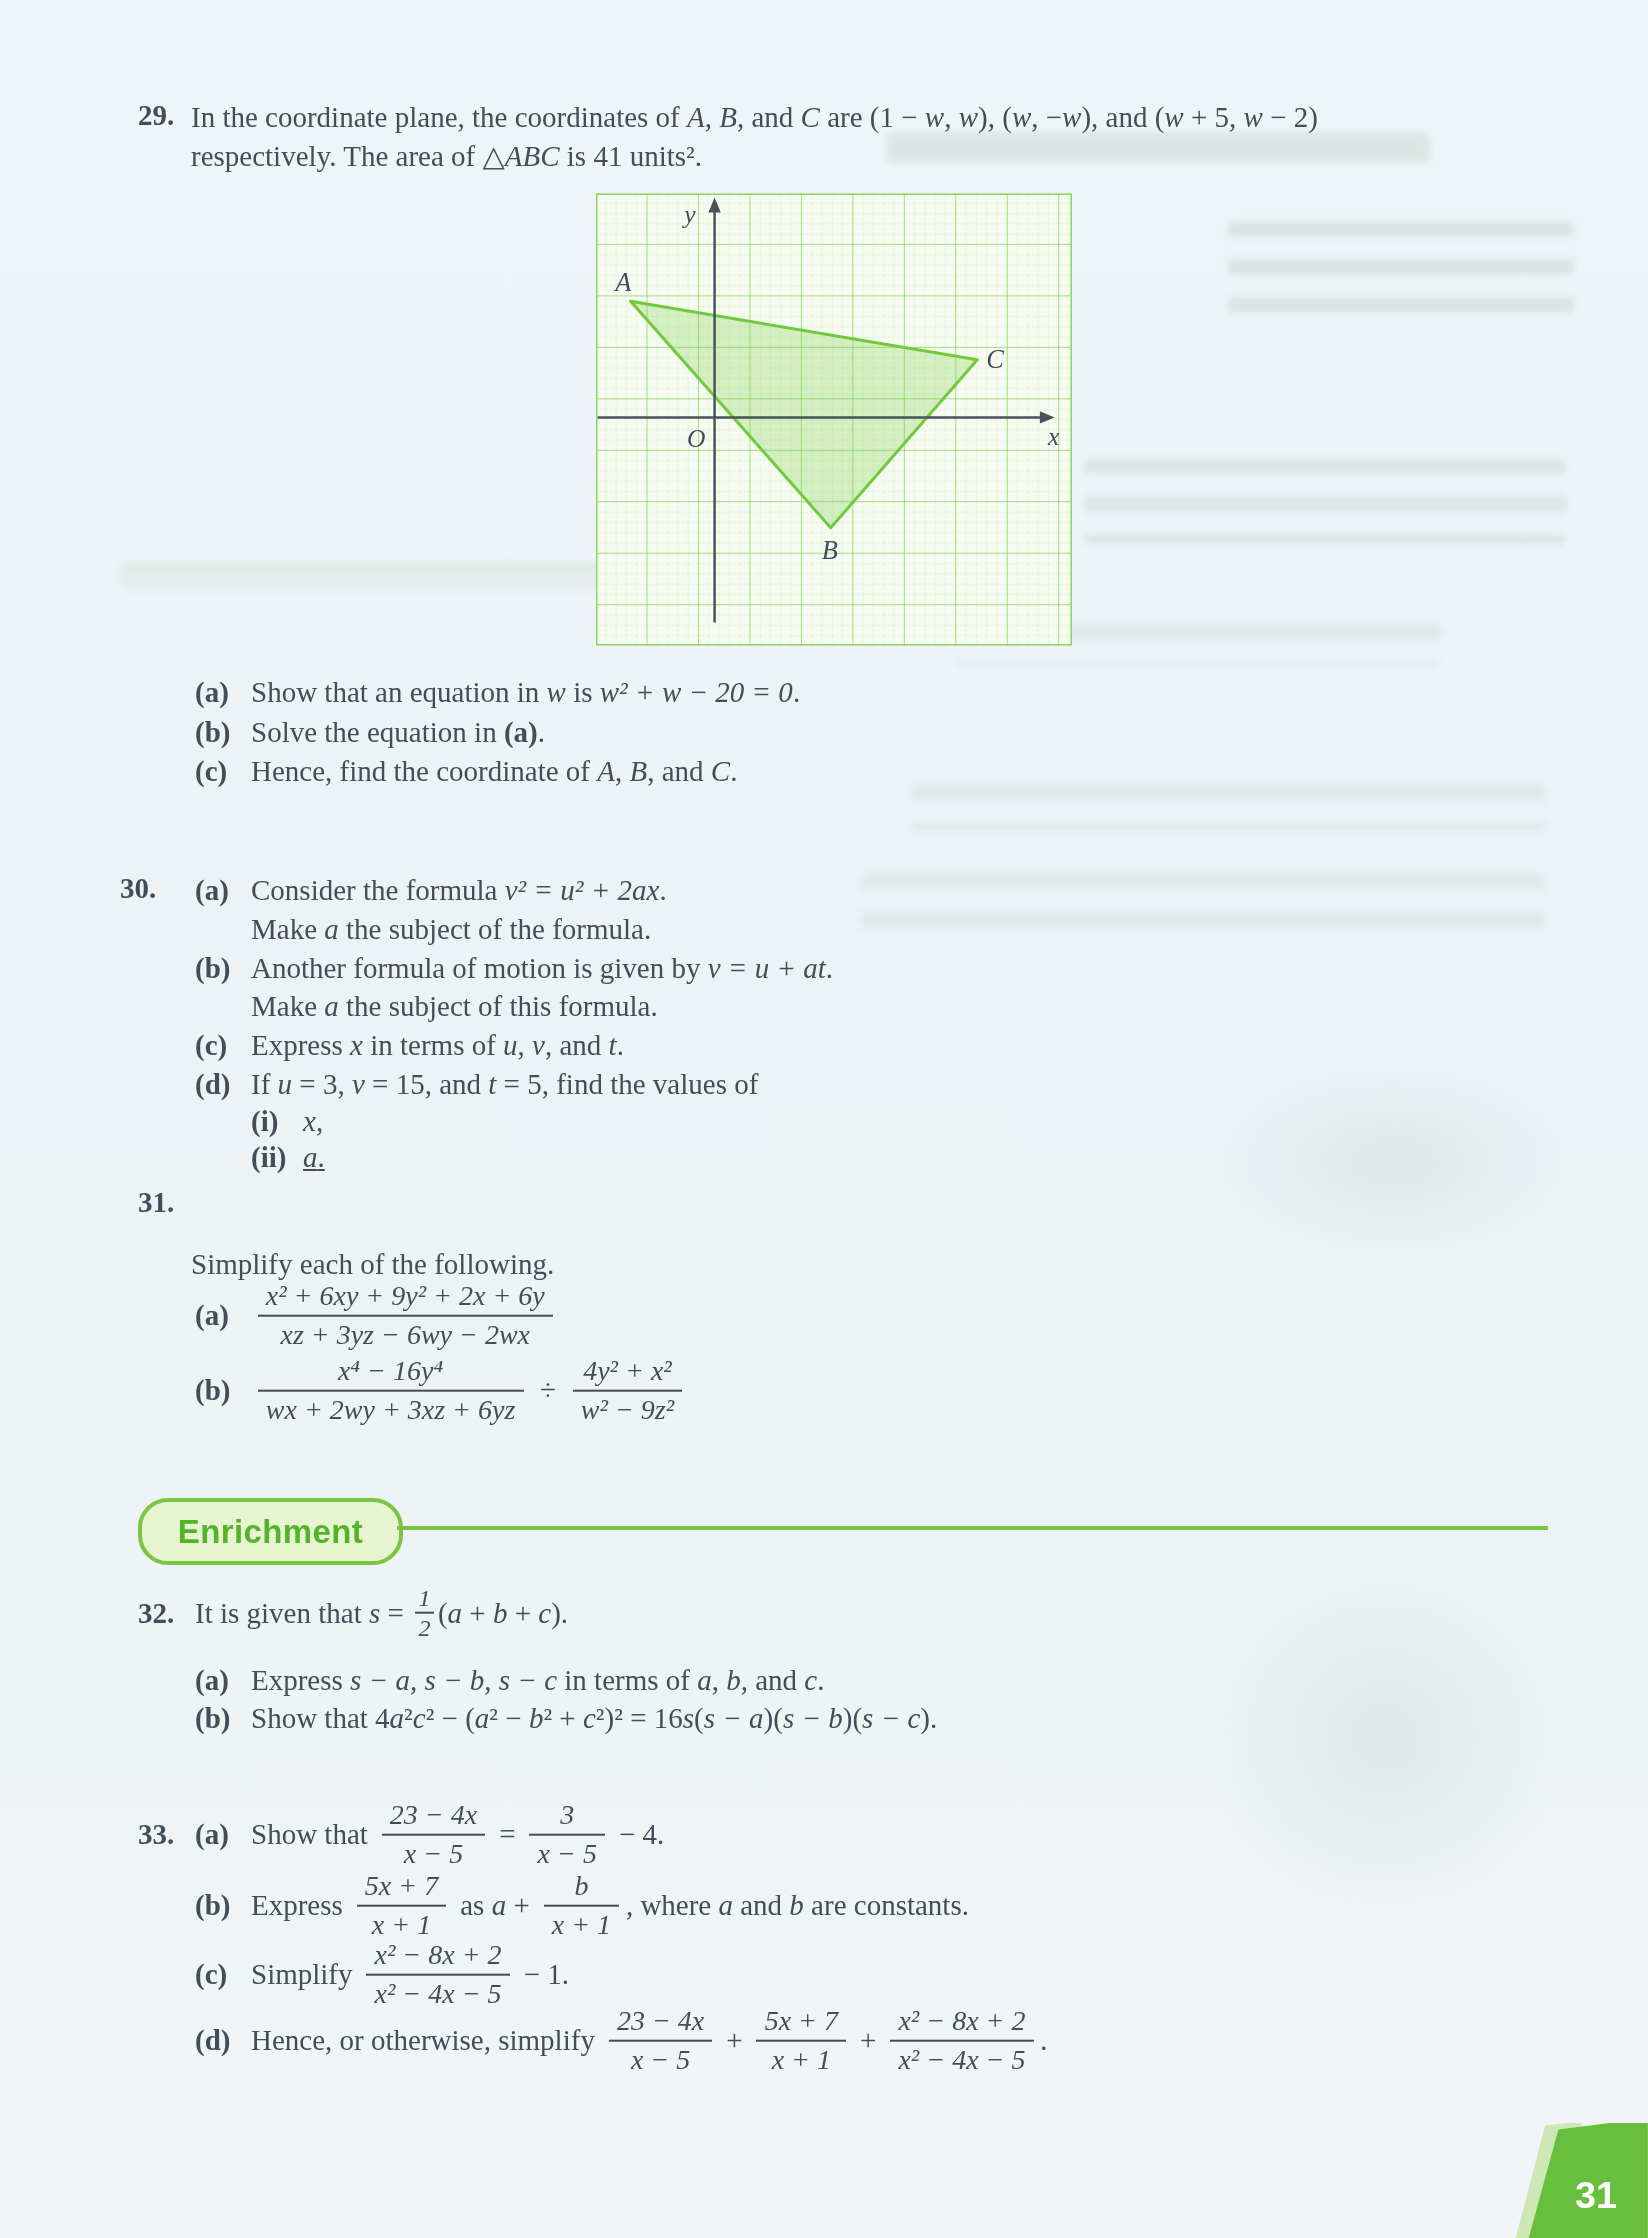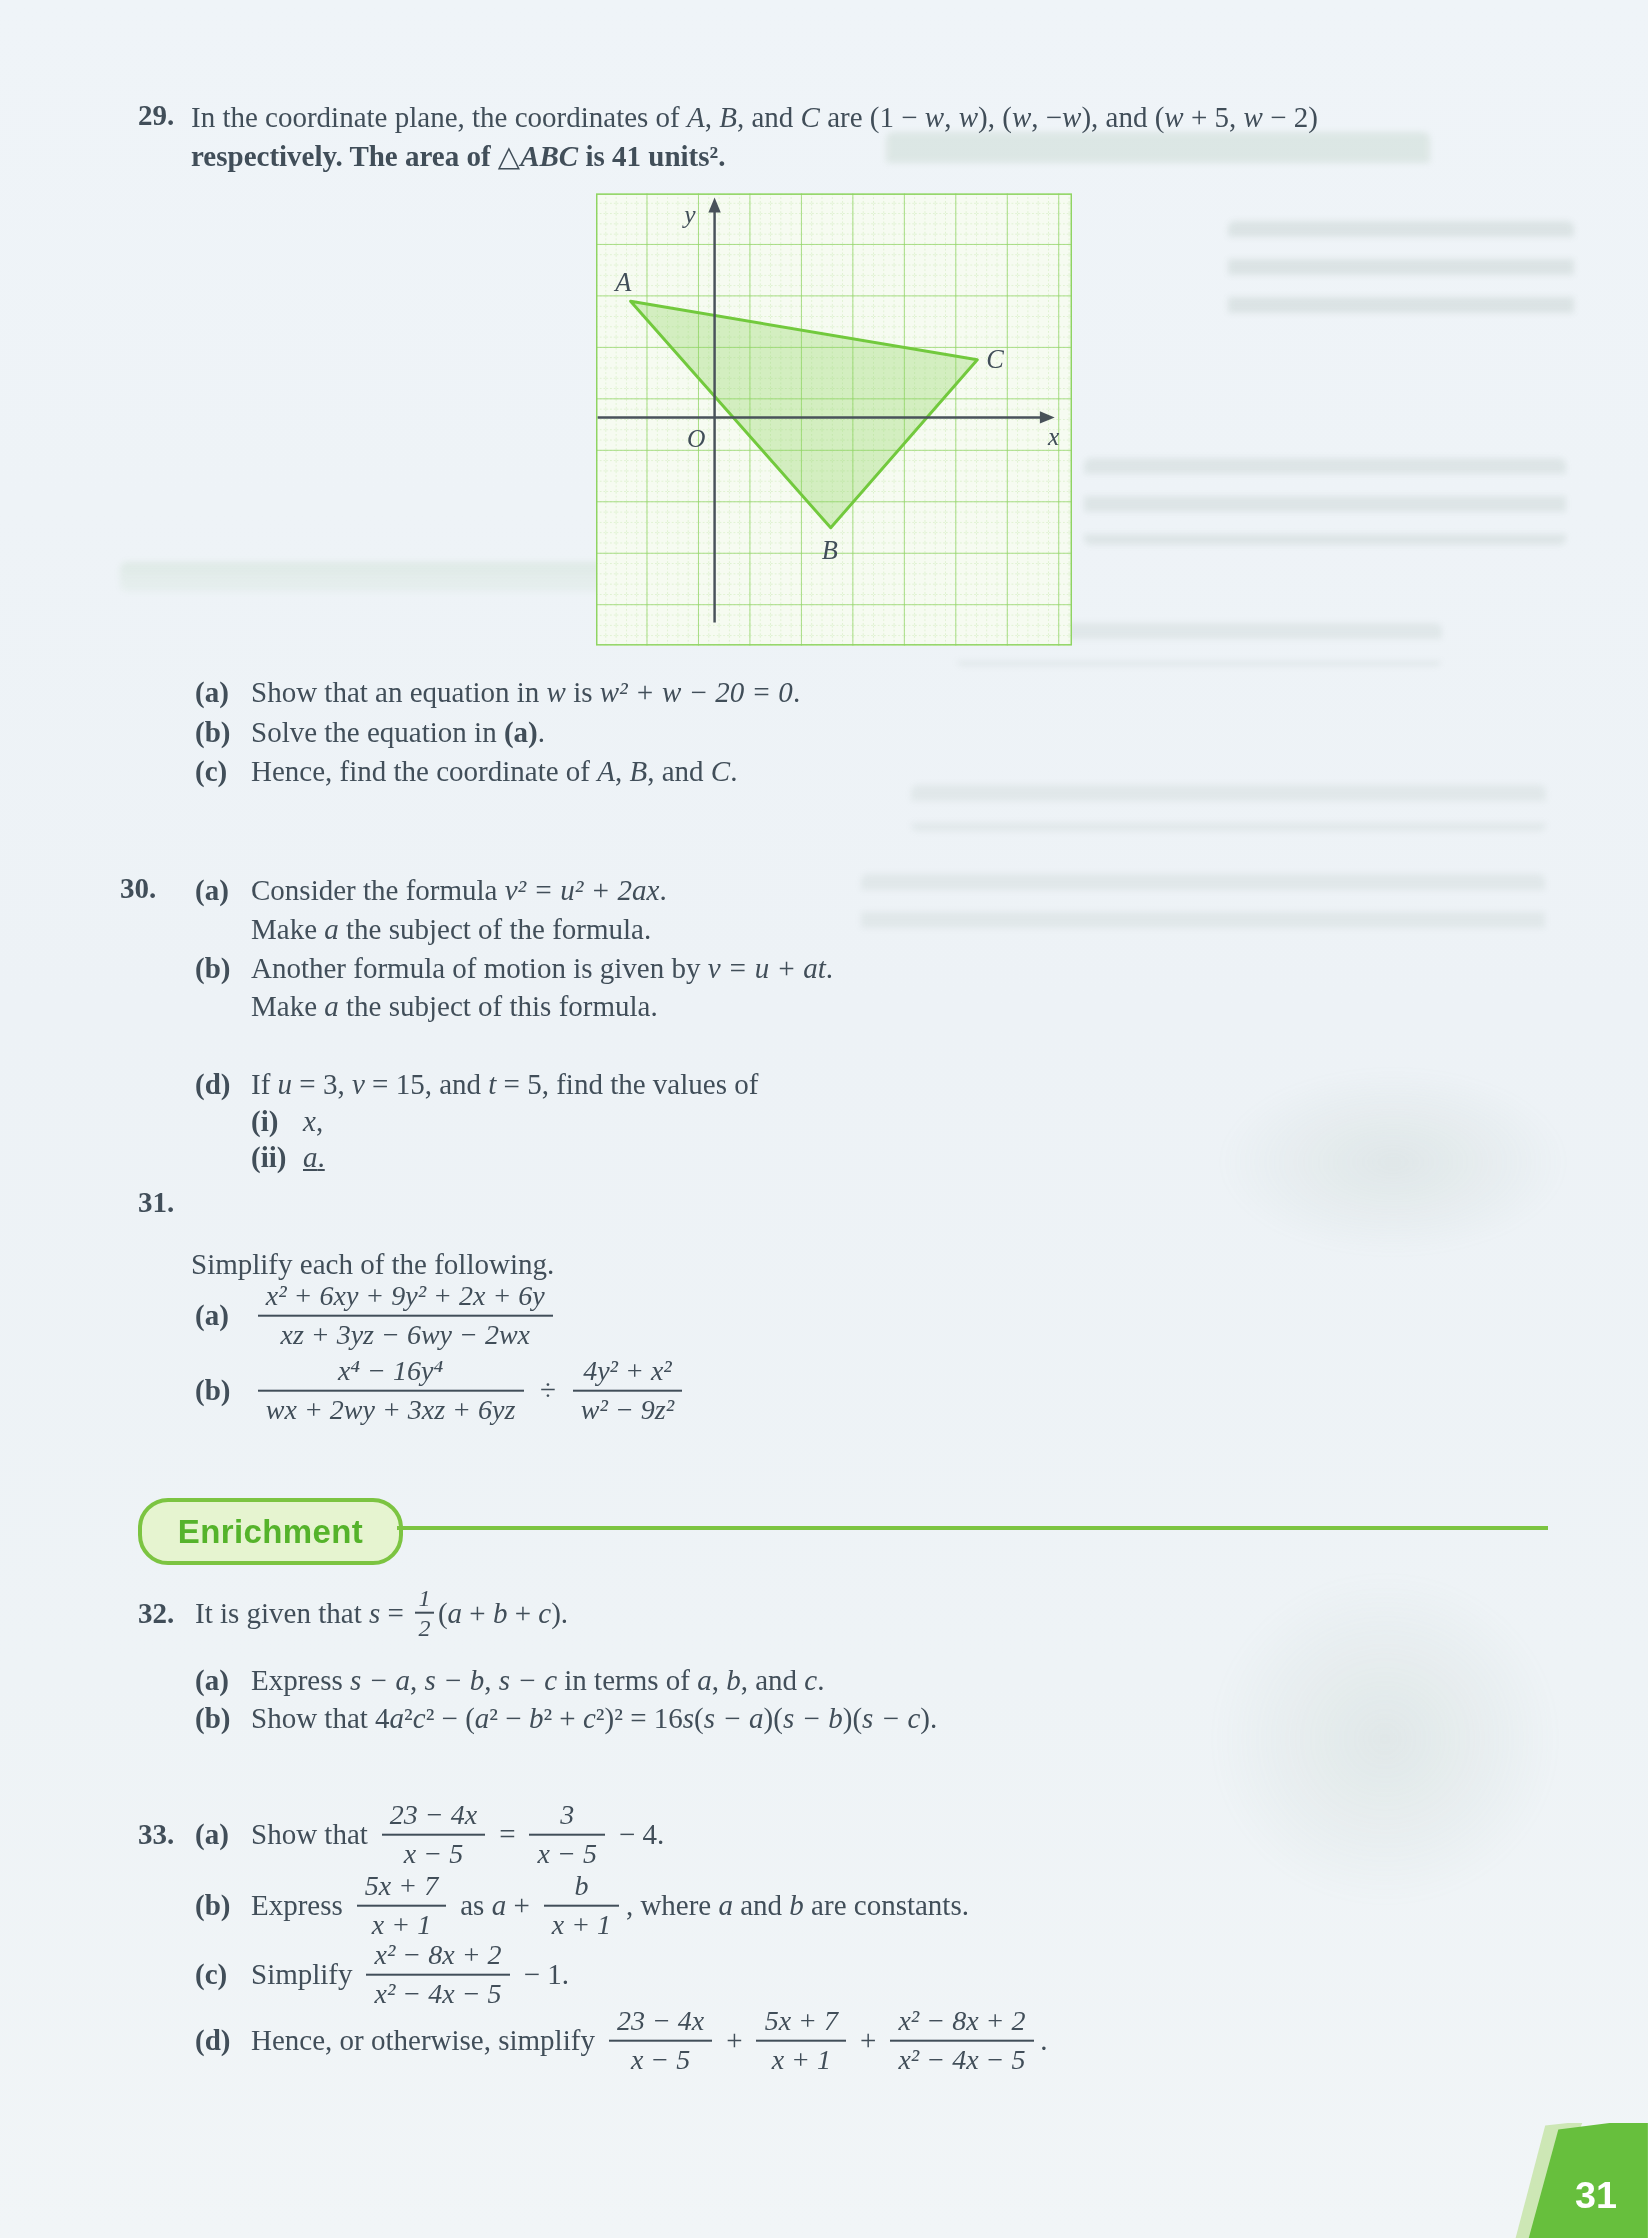--- a/index.html
+++ b/index.html
@@ -54,21 +54,21 @@
   <div class="smudge sm-lines" style="left:1084px;top:458px;width:482px;height:87px;opacity:.65;"></div>
   <div class="smudge sm-lines" style="left:956px;top:623px;width:486px;height:43px;opacity:.55;"></div>
   <div class="smudge sm-lines" style="left:911px;top:785px;width:635px;height:46px;opacity:.5;"></div>
   <div class="smudge sm-lines" style="left:861px;top:874px;width:684px;height:74px;opacity:.5;"></div>
   <div class="smudge sm-blob" style="left:1216px;top:1067px;width:354px;height:190px;"></div>
   <div class="smudge sm-blob" style="left:1208px;top:1570px;width:354px;height:338px;"></div>
   <div class="smudge sm-band" style="left:120px;top:562px;width:602px;height:30px;"></div>
 
   <span class="qnum abs" style="left:138px;top:99px;">29.</span>
   <div class="line" style="left:191px;top:99px;"><span class="seg rm">In the coordinate plane, the coordinates of </span><span class="seg it">A</span><span class="seg rm">, </span><span class="seg it">B</span><span class="seg rm">, and </span><span class="seg it">C</span><span class="seg rm"> are (1 − </span><span class="seg it">w</span><span class="seg rm">, </span><span class="seg it">w</span><span class="seg rm">), (</span><span class="seg it">w</span><span class="seg rm">, −</span><span class="seg it">w</span><span class="seg rm">), and (</span><span class="seg it">w</span><span class="seg rm"> + 5, </span><span class="seg it">w</span><span class="seg rm"> − 2)</span></div>
-  <div class="line" style="left:191px;top:138px;font-weight:bold;"><span class="seg rm">respectively. The area of △</span><span class="seg it">ABC</span><span class="seg rm"> is 41 units².</span></div>
+  <div class="line" style="left:191px;top:138px;"><span class="seg rm">respectively. The area of △</span><span class="seg it">ABC</span><span class="seg rm"> is 41 units².</span></div>
 
   <div class="graph-wrap">
     <svg width="476" height="453" viewBox="0 0 578 549">
       <defs>
         <pattern id="minorGrid" width="12.5" height="12.5" patternUnits="userSpaceOnUse">
           <path d="M 12.5 0 L 12.5 12.5 M 0 12.5 L 12.5 12.5" fill="none" stroke="#bce49f" stroke-width="1" stroke-dasharray="2 2.6"></path>
         </pattern>
         <pattern id="majorGrid" width="62.5" height="62.5" patternUnits="userSpaceOnUse">
           <path d="M 62.5 0 L 62.5 62.5 M 0 62.5 L 62.5 62.5" fill="none" stroke="#8fd463" stroke-width="1.8"></path>
         </pattern>
@@ -96,20 +96,21 @@
 
   <div class="line" style="left:195px;top:674px;"><span class="plabel">(a)</span><span><span class="seg rm">Show that an equation in </span><span class="seg it">w</span><span class="seg rm"> is </span><span class="seg it">w² + w − 20 = 0</span><span class="seg rm">.</span></span></div>
   <div class="line" style="left:195px;top:714px;"><span class="plabel">(b)</span><span><span class="seg rm">Solve the equation in </span><span class="seg bf">(a)</span><span class="seg rm">.</span></span></div>
   <div class="line" style="left:195px;top:753px;"><span class="plabel">(c)</span><span><span class="seg rm">Hence, find the coordinate of </span><span class="seg it">A</span><span class="seg rm">, </span><span class="seg it">B</span><span class="seg rm">, and </span><span class="seg it">C</span><span class="seg rm">.</span></span></div>
 
   <span class="qnum abs" style="left:120px;top:872px;">30.</span>
   <div class="line" style="left:195px;top:872px;"><span class="plabel">(a)</span><span><span class="seg rm">Consider the formula </span><span class="seg it">v² = u² + 2ax</span><span class="seg rm">.</span></span></div>
   <div class="line" style="left:195px;top:950px;"><span class="plabel">(b)</span><span><span class="seg rm">Another formula of motion is given by </span><span class="seg it">v = u + at</span><span class="seg rm">.</span></span></div>
   <div class="line" style="left:251px;top:911px;"><span class="seg rm">Make </span><span class="seg it">a</span><span class="seg rm"> the subject of the formula.</span></div>
   <div class="line" style="left:251px;top:988px;"><span class="seg rm">Make </span><span class="seg it">a</span><span class="seg rm"> the subject of this formula.</span></div>
+  <div class="line" style="left:195px;top:1027px;"><span class="plabel">(c)</span><span><span class="seg rm">Express </span><span class="seg it">x</span><span class="seg rm"> in terms of </span><span class="seg it">u</span><span class="seg rm">, </span><span class="seg it">v</span><span class="seg rm">, and </span><span class="seg it">t</span><span class="seg rm">.</span></span></div>
   <div class="line" style="left:195px;top:1066px;"><span class="plabel">(d)</span><span><span class="seg rm">If </span><span class="seg it">u</span><span class="seg rm"> = 3, </span><span class="seg it">v</span><span class="seg rm"> = 15, and </span><span class="seg it">t</span><span class="seg rm"> = 5, find the values of</span></span></div>
   <div class="line" style="left:251px;top:1103px;"><span class="plabel2">(i)</span><span><span class="seg it">x</span><span class="seg rm">,</span></span></div>
   <div class="line" style="left:251px;top:1139px;text-decoration:underline;"><span class="plabel2">(ii)</span><span><span class="seg it">a</span><span class="seg rm">.</span></span></div>
 
   <span class="qnum abs" style="left:138px;top:1186px;font-family:Liberation Serif, serif;">31.</span>
   <div class="line" style="left:191px;top:1246px;"><span class="seg rm">Simplify each of the following.</span></div>
   <div class="line" style="left:195px;top:1283px;"><span class="plabel">(a)</span><span class="frac"><span class="num">x² + 6xy + 9y² + 2x + 6y</span><span class="den">xz + 3yz − 6wy − 2wx</span></span></div>
   <div class="line" style="left:195px;top:1358px;"><span class="plabel">(b)</span><span class="frac"><span class="num">x⁴ − 16y⁴</span><span class="den">wx + 2wy + 3xz + 6yz</span></span><span class="divsign">÷</span><span class="frac"><span class="num">4y² + x²</span><span class="den">w² − 9z²</span></span></div>
 
   <div class="enrich-badge">

